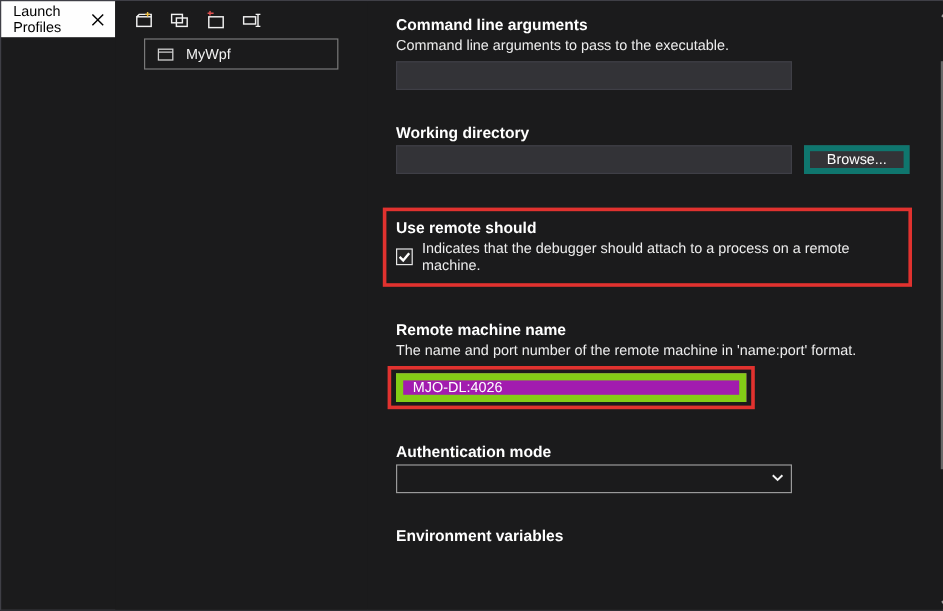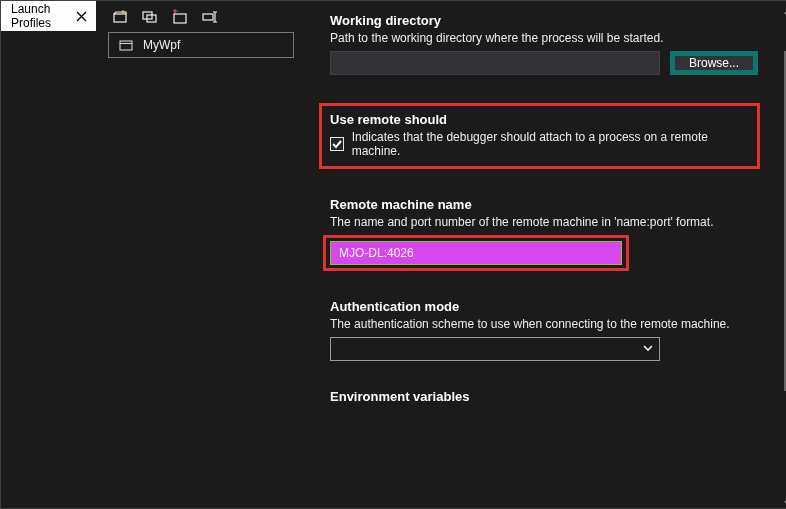--- a/index.html
+++ b/index.html
@@ -13,40 +13,40 @@
   .titlebar .close svg { width: 11px; height: 11px; stroke: #000; stroke-width: 1.2; }
 
   .body { flex: 1; display: flex; min-height: 0; }
 
   .sidebar { width: 210px; background: #1b1b1c; display: flex; flex-direction: column; }
   .toolbar { height: 25px; display: flex; align-items: center; gap: 14px; padding-left: 16px; padding-top: 6px; }
   .toolbar .ticon { width: 16px; height: 16px; display: flex; align-items: center; justify-content: center; cursor: pointer; }
   .toolbar svg { stroke: #f1f1f1; fill: none; stroke-width: 1.2; }
 
   .profile-list { margin-top: 6px; }
-  .profile-item { display: flex; align-items: center; gap: 10px; height: 26px; border: 1px solid #7a7a7a; margin: 0 12px; padding-left: 10px; cursor: pointer; }
+  .profile-item { display: flex; align-items: center; gap: 10px; height: 26px; border: 1px solid #7a7a7a; margin: 0 24px; padding-left: 10px; cursor: pointer; }
   .profile-item .picon { width: 14px; height: 14px; display:flex; align-items:center; justify-content:center; }
   .profile-item .label { color: #f1f1f1; font-size: 12px; }
 
   .content { flex: 1; display: flex; min-height: 0; }
   .scroll-area { flex: 1; overflow: hidden; padding: 12px 22px 0 24px; background: #1b1b1c; }
   .section { margin-bottom: 28px; }
   .sec-title { font-weight: 700; font-size: 13px; color: #fff; margin-bottom: 3px; }
   .sec-desc { font-size: 12px; color: #ededed; margin-bottom: 6px; }
   .txt { width: 330px; height: 24px; background: #333337; border: 1px solid #3f3f46; color: #fff; padding: 2px 8px; font-family: inherit; font-size: 12px; outline: none; }
   .row { display: flex; gap: 10px; align-items: center; }
   .browse-btn { height: 24px; padding: 0 14px; background: #333337; border: 5px solid #0f766e; color: #fff; font-size: 12px; cursor: pointer; }
 
   .highlight { border: 3px solid #e1322f; padding: 6px 8px 8px 8px; margin-left: -11px; margin-right: -2px; }
   .checkrow { display: flex; align-items: center; gap: 8px; }
   .chk { width: 14px; height: 14px; background: #252526; border: 1px solid #e7e7e7; display:flex; align-items:center; justify-content:center; cursor: pointer; }
   .chk svg { width: 10px; height: 10px; stroke:#fff; stroke-width:2; fill:none; }
 
   .remote-highlight { border: 3px solid #e1322f; padding: 3px 4px; display: inline-block; margin-left: -7px; }
-  .remote-highlight .txt { width: 292px; background: #d946ef; border: 1px solid #84cc16; }
+  .remote-highlight .txt { width: 292px; background: #a21caf; border: 6px solid #84cc16; }
 
   .sel { width: 330px; height: 24px; background: #1b1b1c; border: 1px solid #9a9a9a; position: relative; cursor: pointer; }
   .sel .arrow { position: absolute; right: 6px; top: 50%; transform: translateY(-50%); }
   .sel .arrow svg { width: 10px; height: 10px; stroke: #f1f1f1; stroke-width:1.6; fill:none; }
 
   .scrollbar { width: 16px; background: #1b1b1c; display: flex; flex-direction: column; align-items: center; padding: 4px 0; }
   .scrollbar .arrow { width: 8px; height: 8px; cursor: pointer; }
   .scrollbar .arrow svg { stroke:#9a9a9a; stroke-width:1.6; fill:none; }
   .scrollbar .track { flex: 1; width: 8px; margin: 4px 0; position: relative; }
   .scrollbar .thumb { position: absolute; top: 34px; width: 8px; height: 340px; background: #686868; cursor: pointer; }
@@ -104,24 +104,28 @@
               </svg>
           </span>
           <span class="label">MyWpf</span>
         </div>
       </div>
     </div>
 
     <div class="content">
       <div class="scroll-area">
 
+        <div class="section">
+          <div class="sec-title">Command line arguments</div>
+          <div class="sec-desc">Command line arguments to pass to the executable.</div>
+          <input class="txt" type="text" value="" style="">
+        </div>
 
         <div class="section">
           <div class="sec-title">Working directory</div>
-          <div class="sec-desc">Path to the working directory where the process will be started.</div>
           <div class="row">
             <input class="txt" type="text" value="" style="">
             <button class="browse-btn">Browse...</button>
           </div>
         </div>
 
         <div class="section">
           <div class="highlight">
             <div class="sec-title">Use remote should</div>
             <div class="checkrow">
@@ -138,21 +142,20 @@
         <div class="section">
           <div class="sec-title">Remote machine name</div>
           <div class="sec-desc">The name and port number of the remote machine in 'name:port' format.</div>
           <div class="remote-highlight">
             <input class="txt" type="text" value="MJO-DL:4026" style="">
           </div>
         </div>
 
         <div class="section">
           <div class="sec-title">Authentication mode</div>
-          <div class="sec-desc">The authentication scheme to use when connecting to the remote machine.</div>
           <div class="sel">
             <span></span>
             <span class="arrow">
               <svg viewBox="0 0 10 10">
                   <path d="M1 3 L5 7 L9 3"></path>
                 </svg>
             </span>
           </div>
         </div>
 

